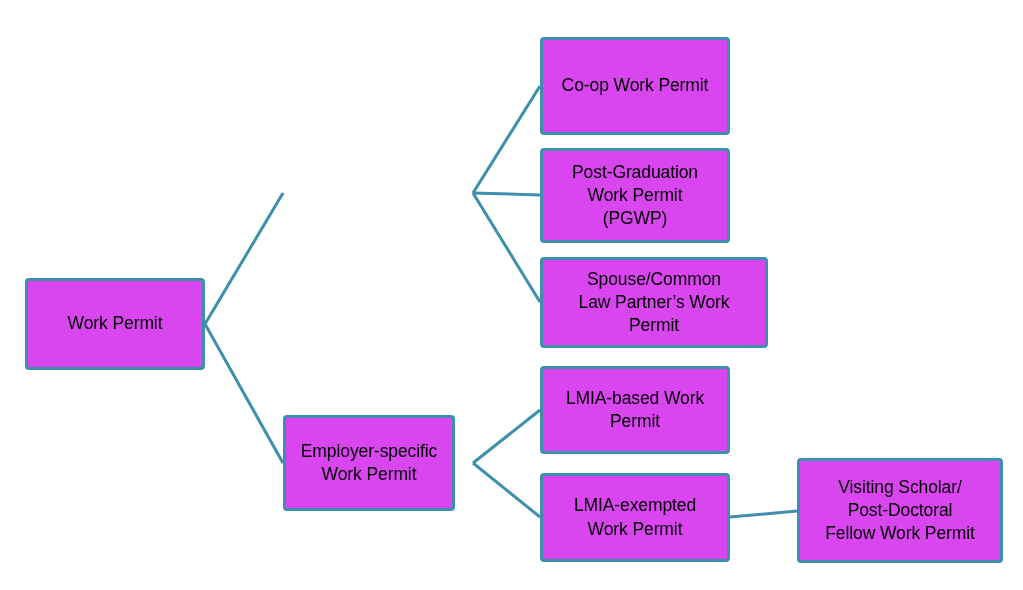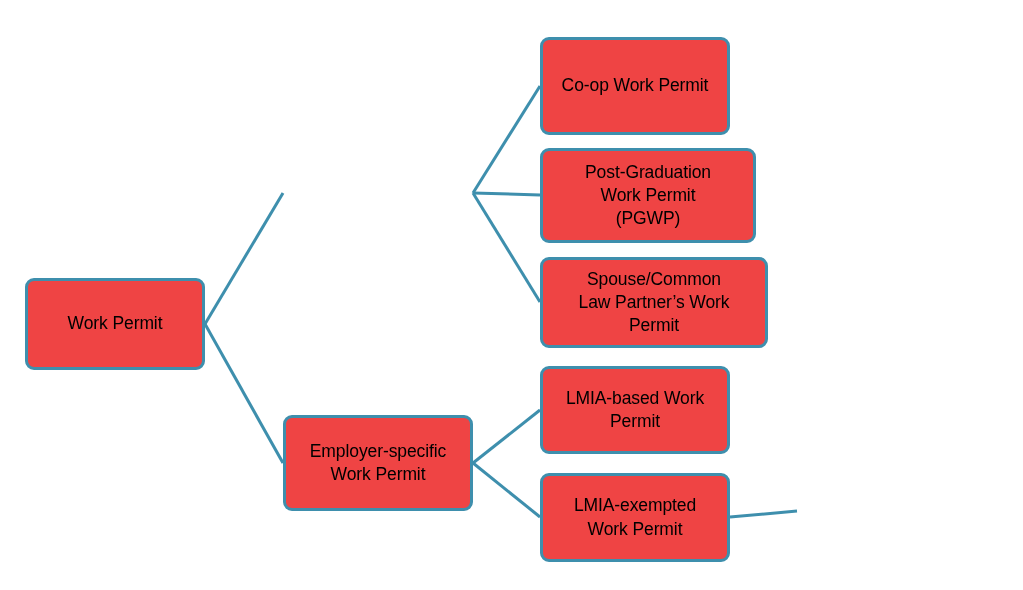--- a/index.html
+++ b/index.html
@@ -21,23 +21,23 @@
     position: absolute;
     left: 0;
     top: 0;
     width: 1023px;
     height: 590px;
     pointer-events: none;
   }
   .node {
     position: absolute;
     box-sizing: border-box;
-    background: #ef4444;
+    background: #d946ef;
     border: 3px solid #3E8FAD;
-    border-radius: 9px;
+    border-radius: 4px;
     display: flex;
     align-items: center;
     justify-content: center;
     text-align: center;
     z-index: 2;
   }
   .node .label {
     display: block;
     color: #000000;
     font-family: "Liberation Sans", sans-serif;
@@ -62,30 +62,30 @@
       <path d="M 473 463 L 540 410" fill="none" stroke="#3E8FAD" stroke-width="3" stroke-linecap="butt"></path>
       <path d="M 473 463 L 540 517" fill="none" stroke="#3E8FAD" stroke-width="3" stroke-linecap="butt"></path>
       <path d="M 730 517 L 797 511" fill="none" stroke="#3E8FAD" stroke-width="3" stroke-linecap="butt"></path>
     </svg>
 
   <div class="node" style="left: 25px; top: 278px; width: 180px; height: 92px;">
     <span class="label">Work Permit</span>
   </div>
 
 
-  <div class="node" style="left: 283px; top: 415px; width: 190px; height: 96px;">
+  <div class="node" style="left: 283px; top: 415px; width: 172px; height: 96px;">
     <span class="label">Employer-specific
 Work Permit</span>
   </div>
 
   <div class="node" style="left: 540px; top: 37px; width: 190px; height: 98px;">
     <span class="label">Co-op Work Permit</span>
   </div>
 
-  <div class="node" style="left: 540px; top: 148px; width: 216px; height: 95px;">
+  <div class="node" style="left: 540px; top: 148px; width: 190px; height: 95px;">
     <span class="label">Post-Graduation
 Work Permit
 (PGWP)</span>
   </div>
 
   <div class="node" style="left: 540px; top: 257px; width: 228px; height: 91px;">
     <span class="label">Spouse/Common
 Law Partner’s Work
 Permit</span>
   </div>
@@ -93,14 +93,19 @@
   <div class="node" style="left: 540px; top: 366px; width: 190px; height: 88px;">
     <span class="label">LMIA-based Work
 Permit</span>
   </div>
 
   <div class="node" style="left: 540px; top: 473px; width: 190px; height: 89px; align-items: center;">
     <span class="label">LMIA-exempted
 Work Permit</span>
   </div>
 
+  <div class="node" style="left: 797px; top: 458px; width: 206px; height: 105px;">
+    <span class="label">Visiting Scholar/
+Post-Doctoral
+Fellow Work Permit</span>
+  </div>
 
 </div>
 
 </body></html>

